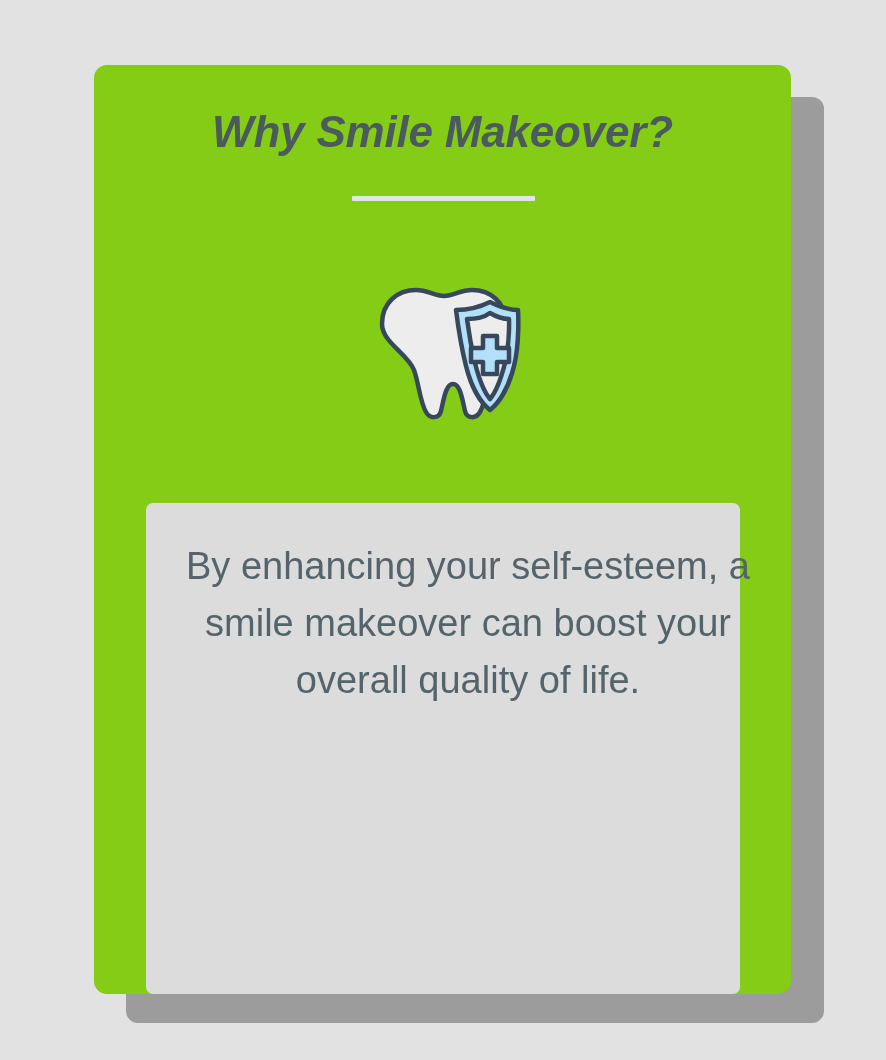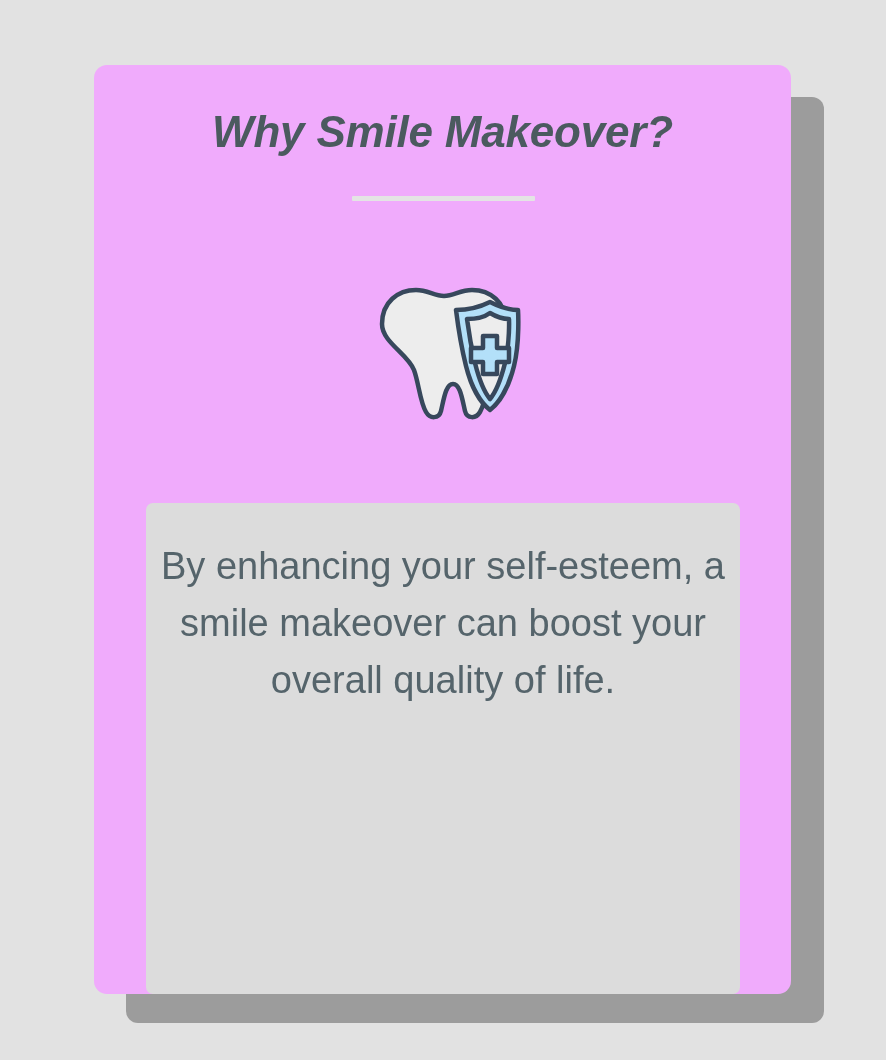--- a/index.html
+++ b/index.html
@@ -34,21 +34,21 @@
     border-radius: 12px;
   }
 
   
   .card {
     position: absolute;
     left: 94px;
     top: 65px;
     width: 697px;
     height: 929px;
-    background: #f0abfc;
+    background: #84cc16;
     border-radius: 13px;
     overflow: hidden;
   }
 
   
   .card-title {
     position: absolute;
     left: 0;
     top: 42px;
     width: 697px;
@@ -100,20 +100,21 @@
   .panel-text {
     position: absolute;
     left: 0;
     top: 35px;
     width: 594px;
     text-align: center;
     font-size: 38px;
     font-weight: normal;
     line-height: 57px;
     color: #55646b;
+    padding-left: 25px;
   }
 </style>
 </head>
 <body>
 
 <div id="stage">
 
   <div class="card-shadow"></div>
 
   <div class="card">

